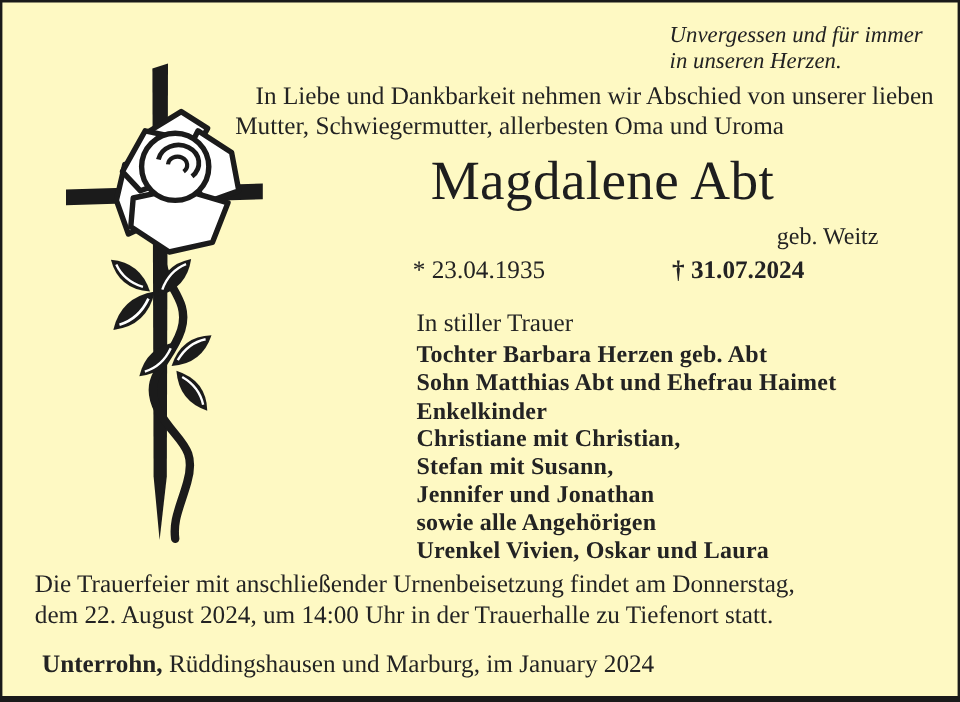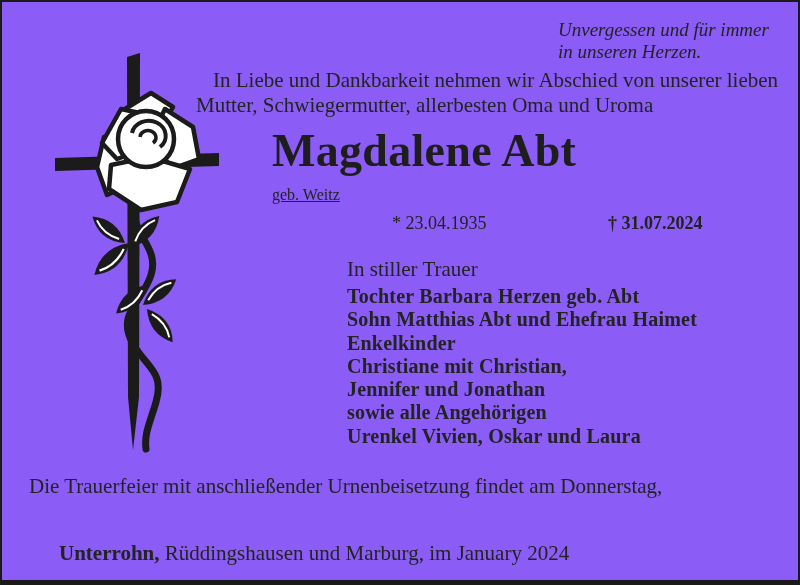--- a/index.html
+++ b/index.html
@@ -1,68 +1,68 @@
 <!DOCTYPE html>
 <html lang="de"><head>
 <meta charset="utf-8">
 <style>
   html, body { margin: 0; padding: 0; background: #ffffff; }
   .page {
     position: relative;
     width: 800px;
     height: 585px;
     box-sizing: border-box;
-    background: #8b5cf6;
+    background: #fef9c3;
     border: 2px solid #1a1a1a;
     border-bottom-width: 5px;
     font-family: "Liberation Serif", serif;
     color: #232323;
     overflow: hidden;
   }
   .motto {
     position: absolute; left: 556px; top: 17px;
     font-style: italic; font-size: 19px; line-height: 22px;
     white-space: nowrap;
   }
   .intro {
     position: absolute; left: 194px; top: 66px;
     font-size: 21px; line-height: 25px; white-space: nowrap;
   }
   .intro .first-line { padding-left: 17px; }
   .deceased-name {
     position: absolute; left: 270px; top: 122px; width: 460px;
-    text-align: left; font-size: 46px; font-weight: 700;
+    text-align: center; font-size: 46px; font-weight: 400;
     letter-spacing: 0.3px; color: #1e1e1e; white-space: nowrap;
   }
   .maiden-name {
     position: absolute; left: 270px; top: 184px; width: 460px;
-    text-align: left; font-size: 16px; text-decoration: underline;
+    text-align: right; font-size: 20px;
   }
   .dates {
     position: absolute; left: 342px; top: 211px; width: 380px;
-    font-size: 18px; height: 26px; margin-left: 48px;
+    font-size: 21px; height: 26px;
   }
   .dates .death-date { position: absolute; left: 216px; top: 0; white-space: nowrap; font-weight: bold; }
   .dates .birth-date { position: absolute; left: 0; top: 0; white-space: nowrap; }
   .grief-header {
     position: absolute; left: 345px; top: 255px; font-size: 21px;
   }
   .mourners {
     position: absolute; left: 345px; top: 283px;
     font-size: 20px; font-weight: 700; line-height: 23.3px;
     letter-spacing: 0.2px; white-space: nowrap;
   }
   .funeral {
     position: absolute; left: 27px; top: 472px;
     font-size: 21px; line-height: 25.5px; white-space: nowrap;
   }
   .closing {
     position: absolute; left: 33px; top: 539px; font-size: 21px; white-space: nowrap;
   }
-  .closing .bold-part { font-weight: 700; margin-left: 24px; }
+  .closing .bold-part { font-weight: 700; }
   .memorial-art { position: absolute; left: 45px; top: 45px; }
 </style>
 </head>
 <body>
 
 <div class="page">
 
   <svg class="memorial-art" width="180" height="415" viewBox="0 0 180 415" aria-hidden="true">
     <defs>
       <g id="leaf">
@@ -112,27 +112,29 @@
     <span class="birth-date">* 23.04.1935</span>
     <span class="death-date">† 31.07.2024</span>
   </div>
 
   <div class="grief-header">In stiller Trauer</div>
   <div class="mourners">
     <div>Tochter Barbara Herzen geb. Abt</div>
     <div>Sohn Matthias Abt und Ehefrau Haimet</div>
     <div>Enkelkinder</div>
     <div>Christiane mit Christian,</div>
+    <div>Stefan mit Susann,</div>
     <div>Jennifer und Jonathan</div>
     <div>sowie alle Angehörigen</div>
     <div>Urenkel Vivien, Oskar und Laura</div>
   </div>
 
   <div class="funeral">
     <div>Die Trauerfeier mit anschließender Urnenbeisetzung findet am Donnerstag,</div>
+    <div>dem 22. August 2024, um 14:00 Uhr in der Trauerhalle zu Tiefenort statt.</div>
   </div>
 
   <div class="closing">
     <span class="bold-part">Unterrohn,</span>
     <span>Rüddingshausen und Marburg, im January 2024</span>
   </div>
 
 </div>
 
 </body></html>

